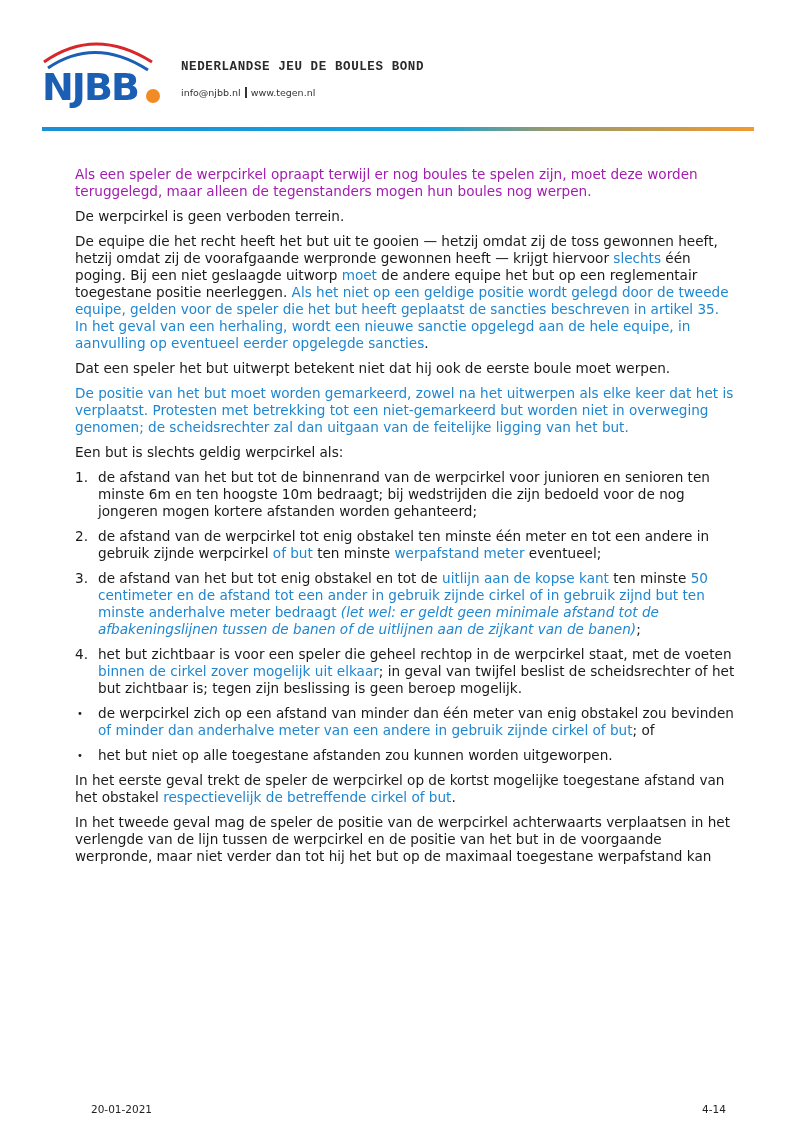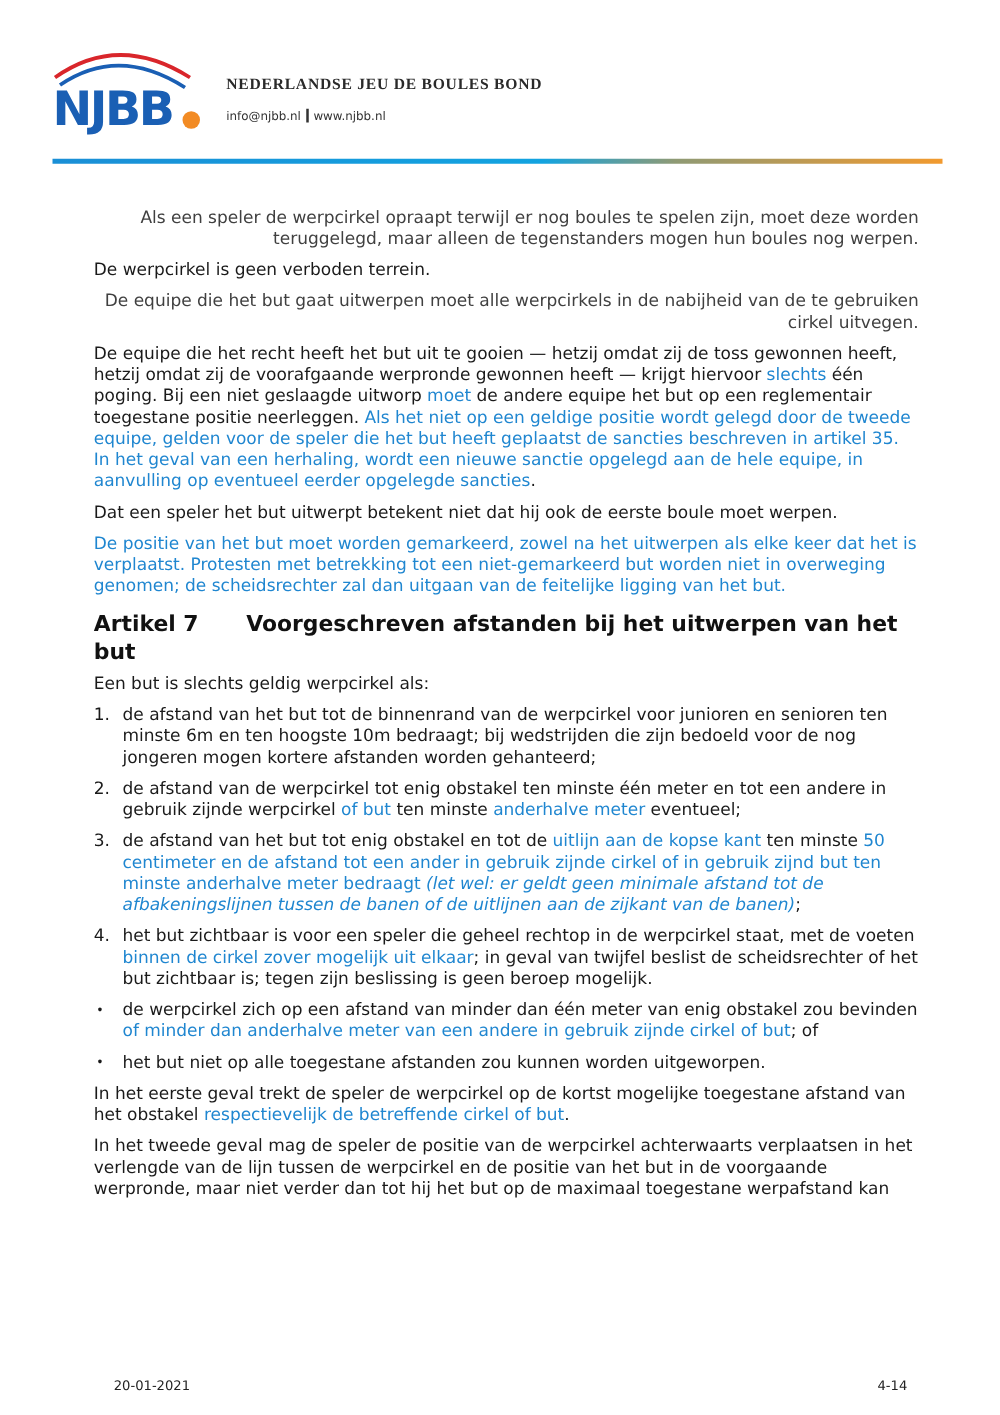--- a/index.html
+++ b/index.html
@@ -1,30 +1,30 @@
 <!DOCTYPE html>
 <html><head>
 <meta charset="utf-8">
 <style>
   html, body { margin: 0; padding: 0; background: #ffffff; }
   body { width: 800px; height: 1132px; position: relative; overflow: hidden;
          font-family: "DejaVu Sans", sans-serif; color: #1a1a1a; }
   .header { position: absolute; left: 0; top: 0; width: 800px; height: 140px; }
   .logo { position: absolute; left: 40px; top: 32px; width: 122px; height: 76px; }
-  .org-name { position: absolute; left: 181px; top: 60px; font-family: Liberation Serif, serif;
+  .org-name { position: absolute; left: 181px; top: 60px; font-family: Liberation Mono, monospace;
               font-weight: bold; font-size: 12.5px; letter-spacing: 0.6px; color: #2a2a2a; }
   .contact { position: absolute; left: 181px; top: 87px; font-size: 9.5px; color: #333; }
   .contact .sep { display: inline-block; width: 2px; height: 11px; background: #333;
                   vertical-align: -2px; margin: 0 4px; }
   .rule { position: absolute; left: 42px; top: 127px; width: 712px; height: 4px;
           background: linear-gradient(to right, #1a8fd6 0%, #12a3e0 55%, #8f9a74 70%, #f29a2e 100%); }
   .content { position: absolute; left: 75px; top: 166px; width: 660px;
              font-size: 13.6px; line-height: 17px; }
   .content p { margin: 0 0 8px 0; }
-  .green { color: #404040; text-align: right; }
+  .green { color: #a21caf; }
   .blue { color: #1f86d0; }
   h2 { font-size: 17.5px; font-weight: bold; margin: 11px 0 6px 0; line-height: 22px; color: #111; }
   h2 .num { display: inline-block; width: 122px; }
   ol.numbered { list-style: none; margin: 0; padding: 0; }
   ol.numbered li { position: relative; padding-left: 23px; margin-bottom: 8px; }
   ol.numbered li .marker { position: absolute; left: 0; top: 0; }
   ul.bullets { list-style: none; margin: 0; padding: 0; }
   ul.bullets li { position: relative; padding-left: 23px; margin-bottom: 8px; }
   ul.bullets li .marker { position: absolute; left: 2px; top: 0; font-size: 10px; }
   .footer-date { position: absolute; left: 91px; top: 1103px; font-size: 10.5px; color: #222; }
@@ -36,39 +36,37 @@
 <div class="header">
   <svg class="logo" viewBox="0 0 122 76">
     <path d="M4 30 Q55 -6 112 30" stroke="#d9262b" stroke-width="3" fill="none"></path>
     <path d="M6 33 Q55 0 110 34" stroke="#ffffff" stroke-width="2" fill="none"></path>
     <path d="M8 36 Q55 4 108 38" stroke="#1a5fb4" stroke-width="3" fill="none"></path>
     <text x="2" y="68" font-family="DejaVu Sans, sans-serif" font-weight="bold" font-size="38" fill="#1a5fb4" letter-spacing="-2">NJBB</text>
     <circle cx="113" cy="64" r="7" fill="#f28b24"></circle>
   </svg>
   <div class="org-name">NEDERLANDSE JEU DE BOULES BOND</div>
   <div class="contact">
-    <span>info@njbb.nl</span><span class="sep"></span><span>www.njbb.nl</span>
+    <span>info@njbb.nl</span><span class="sep"></span><span>www.tegen.nl</span>
   </div>
   <div class="rule"></div>
 </div>
 
 <div class="content">
   <p class="green">Als een speler de werpcirkel opraapt terwijl er nog boules te spelen zijn, moet deze worden teruggelegd, maar alleen de tegenstanders mogen hun boules nog werpen.</p>
   <p>De werpcirkel is geen verboden terrein.</p>
-  <p class="green">De equipe die het but gaat uitwerpen moet alle werpcirkels in de nabijheid van de te gebruiken cirkel uitvegen.</p>
   <p><span>De equipe die het recht heeft het but uit te gooien — hetzij omdat zij de toss gewonnen heeft, hetzij omdat zij de voorafgaande werpronde gewonnen heeft — krijgt hiervoor </span><span class="blue">slechts</span><span> één poging. Bij een niet geslaagde uitworp </span><span class="blue">moet</span><span> de andere equipe het but op een reglementair toegestane positie neerleggen. </span><span class="blue">Als het niet op een geldige positie wordt gelegd door de tweede equipe, gelden voor de speler die het but heeft geplaatst de sancties beschreven in artikel 35. In het geval van een herhaling, wordt een nieuwe sanctie opgelegd aan de hele equipe, in aanvulling op eventueel eerder opgelegde sancties</span><span>.</span></p>
   <p>Dat een speler het but uitwerpt betekent niet dat hij ook de eerste boule moet werpen.</p>
   <p class="blue">De positie van het but moet worden gemarkeerd, zowel na het uitwerpen als elke keer dat het is verplaatst. Protesten met betrekking tot een niet-gemarkeerd but worden niet in overweging genomen; de scheidsrechter zal dan uitgaan van de feitelijke ligging van het but.</p>
 
-  <h2><span class="num">Artikel 7</span><span>Voorgeschreven afstanden bij het uitwerpen van het but</span></h2>
   <p>Een but is slechts geldig werpcirkel als:</p>
 
   <ol class="numbered">
     <li><span class="marker">1.</span><span>de afstand van het but tot de binnenrand van de werpcirkel voor junioren en senioren ten minste 6m en ten hoogste 10m bedraagt; bij wedstrijden die zijn bedoeld voor de nog jongeren mogen kortere afstanden worden gehanteerd;</span></li>
-    <li><span class="marker">2.</span><span>de afstand van de werpcirkel tot enig obstakel ten minste één meter en tot een andere in gebruik zijnde werpcirkel </span><span class="blue">of but</span><span> ten minste </span><span class="blue">anderhalve meter</span><span> eventueel;</span></li>
+    <li><span class="marker">2.</span><span>de afstand van de werpcirkel tot enig obstakel ten minste één meter en tot een andere in gebruik zijnde werpcirkel </span><span class="blue">of but</span><span> ten minste </span><span class="blue">werpafstand meter</span><span> eventueel;</span></li>
     <li><span class="marker">3.</span><span>de afstand van het but tot enig obstakel en tot de </span><span class="blue">uitlijn aan de kopse kant</span><span> ten minste </span><span class="blue">50 centimeter en de afstand tot een ander in gebruik zijnde cirkel of in gebruik zijnd but ten minste anderhalve meter bedraagt </span><em class="blue">(let wel: er geldt geen minimale afstand tot de afbakeningslijnen tussen de banen of de uitlijnen aan de zijkant van de banen)</em><span>;</span></li>
     <li><span class="marker">4.</span><span>het but zichtbaar is voor een speler die geheel rechtop in de werpcirkel staat, met de voeten </span><span class="blue">binnen de cirkel zover mogelijk uit elkaar</span><span>; in geval van twijfel beslist de scheidsrechter of het but zichtbaar is; tegen zijn beslissing is geen beroep mogelijk.</span></li>
   </ol>
 
 
   <ul class="bullets">
     <li><span class="marker">•</span><span>de werpcirkel zich op een afstand van minder dan één meter van enig obstakel zou bevinden </span><span class="blue">of minder dan anderhalve meter van een andere in gebruik zijnde cirkel of but</span><span>; of</span></li>
     <li><span class="marker">•</span><span>het but niet op alle toegestane afstanden zou kunnen worden uitgeworpen.</span></li>
   </ul>
 

